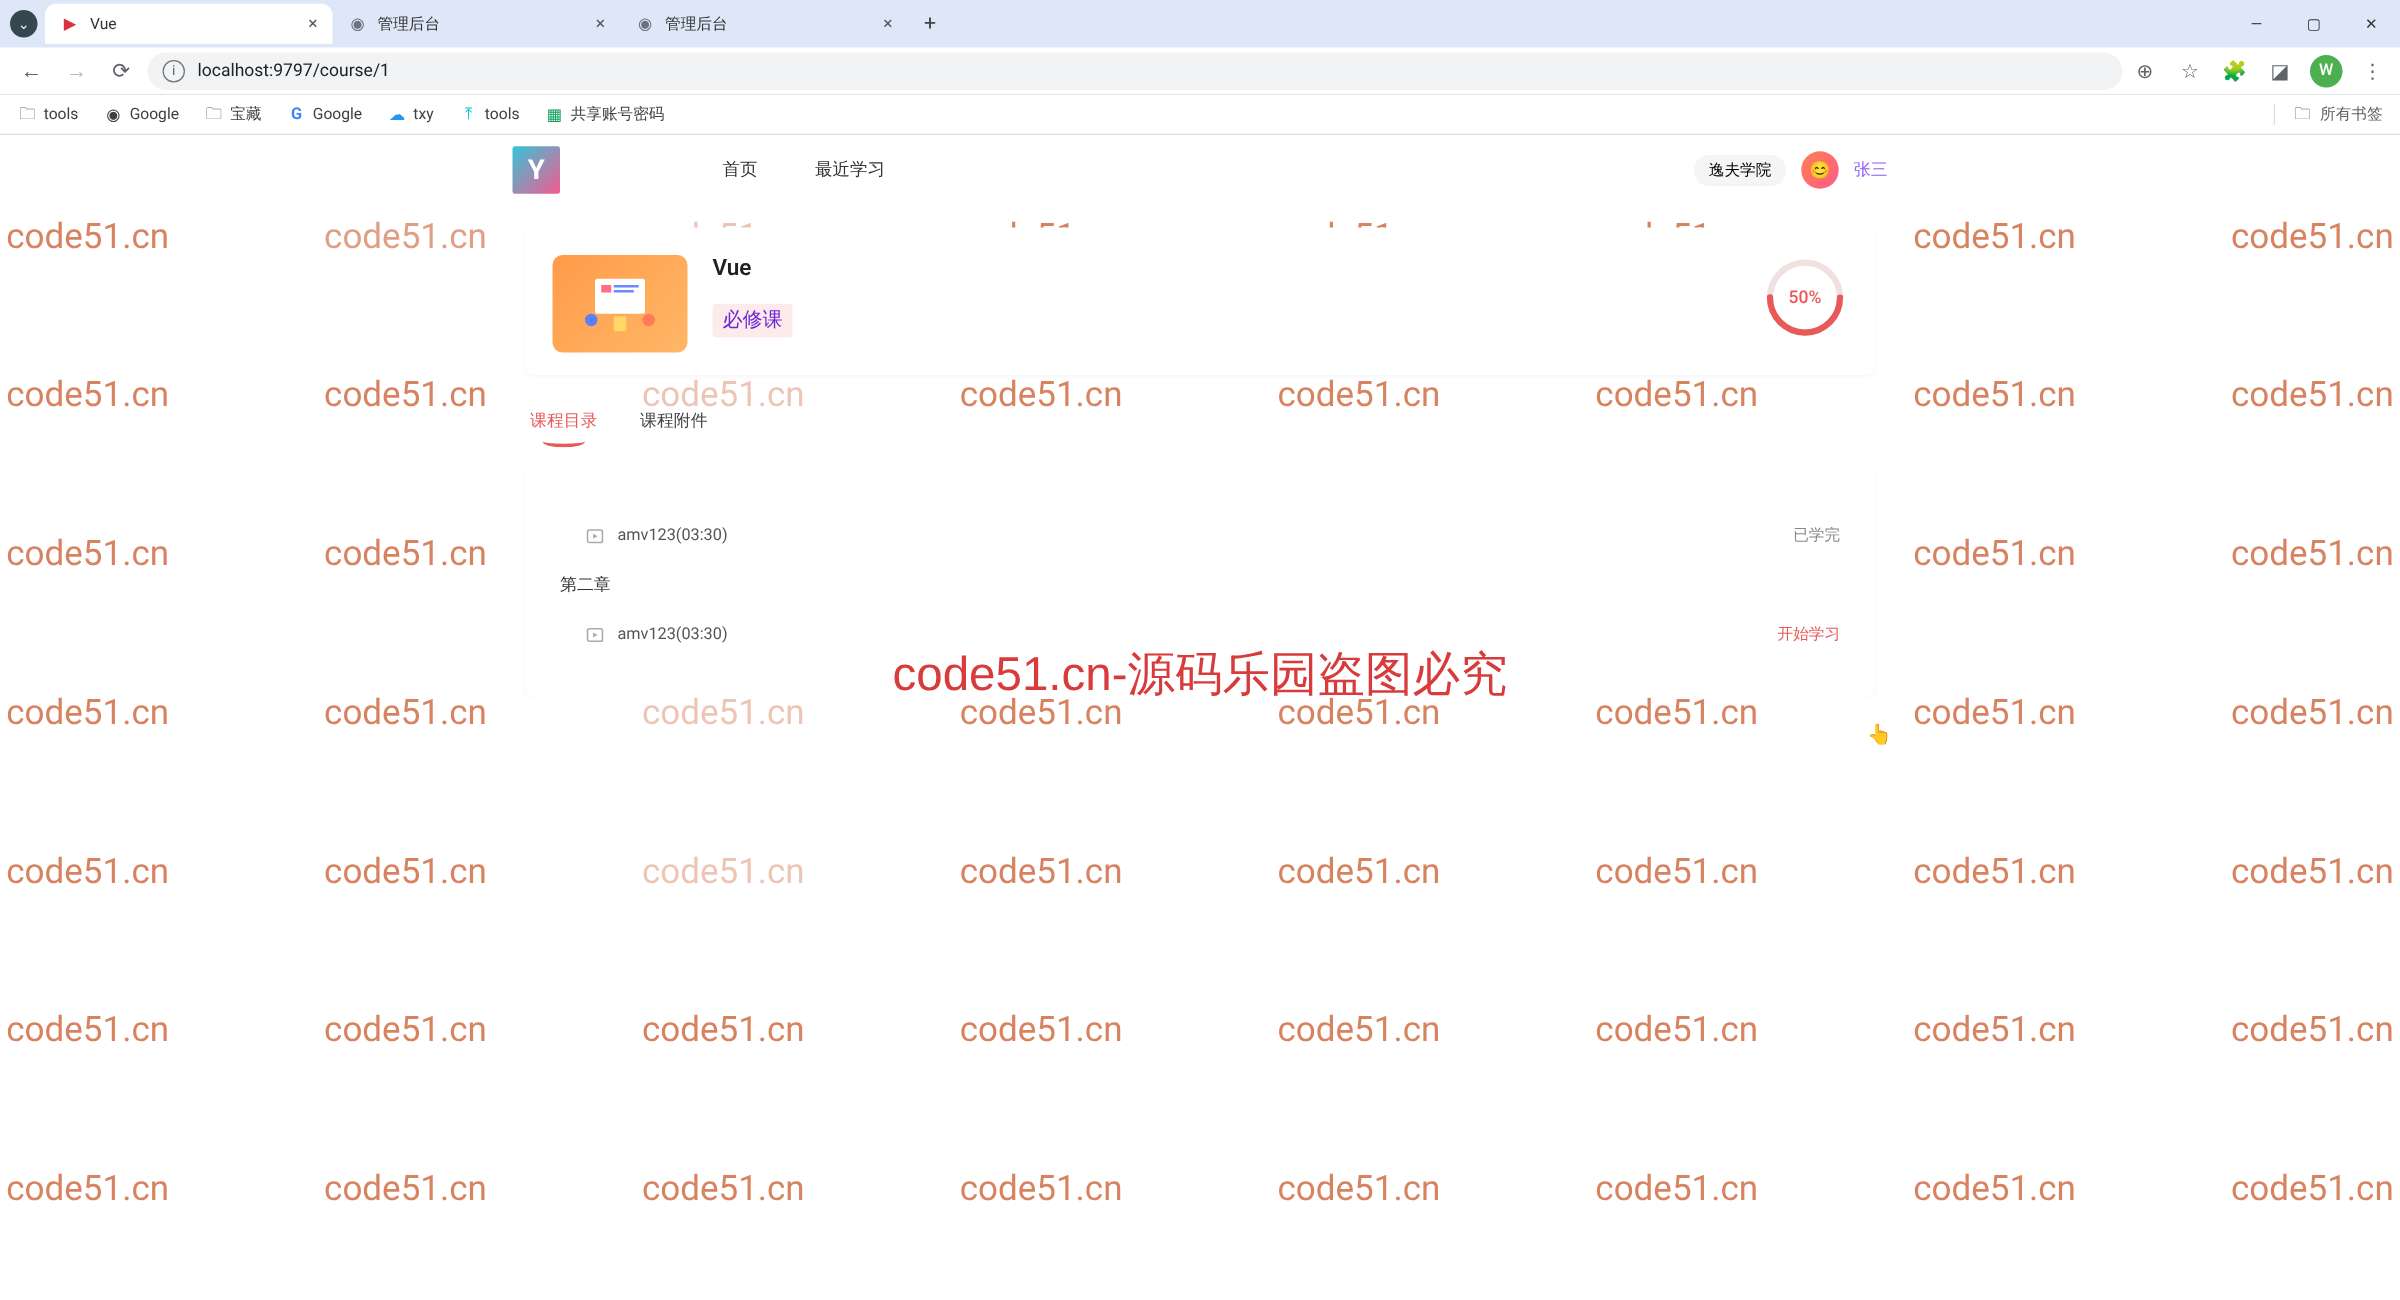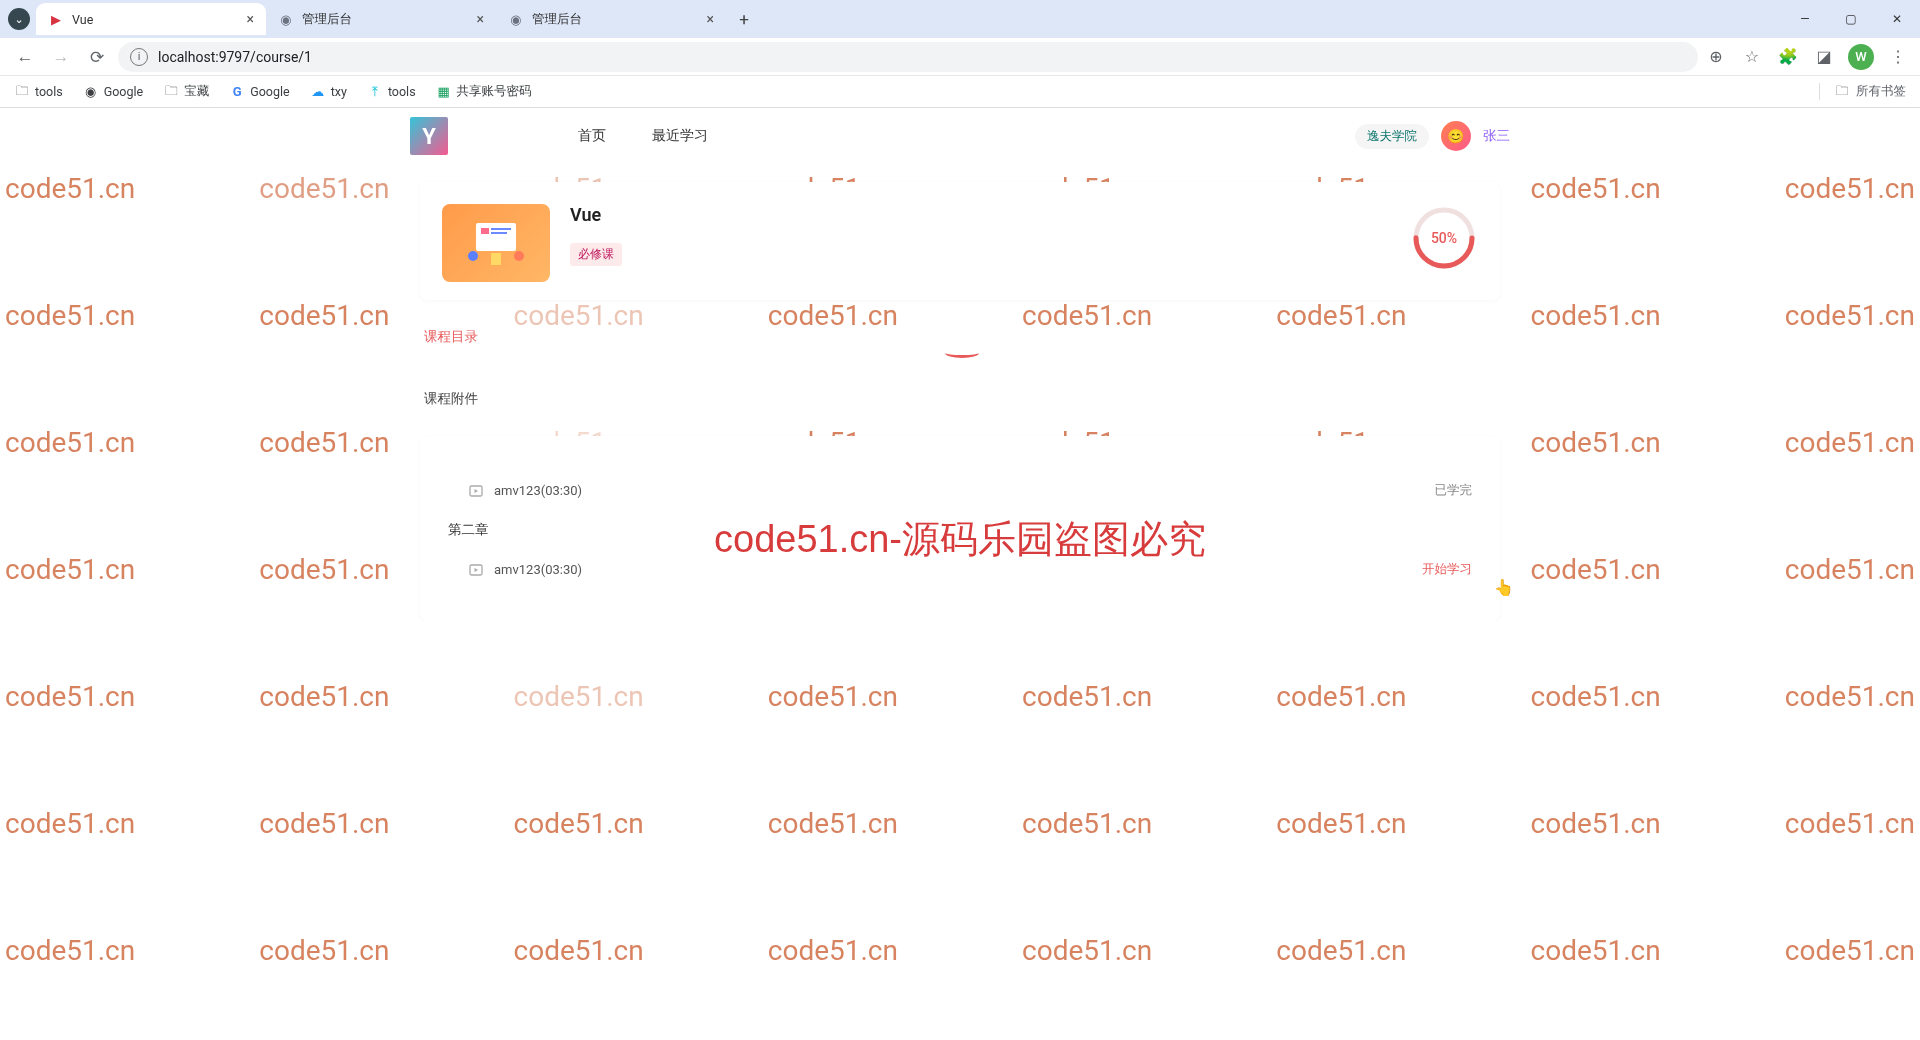--- a/index.html
+++ b/index.html
@@ -42,37 +42,37 @@
     .bm-spacer { flex: 1; }
     .bm-right { display: flex; align-items: center; gap: 6px; color: #5f6368; border-left: 1px solid #ddd; padding-left: 14px; }
     
     
     .page { position: relative; z-index: 2; width: 100%; background: transparent; }
     .header { display: flex; align-items: center; height: 56px; padding: 0 40px; max-width: 1180px; margin: 0 auto; }
     .logo-box { width: 38px; height: 38px; background: linear-gradient(135deg, #35c4d8, #f55a8f); display: flex; align-items: center; justify-content: center; color: #fff; font-weight: bold; font-size: 22px; border-radius: 2px; }
     .nav-links { display: flex; gap: 46px; margin-left: 130px; }
     .nav-link { font-size: 14px; color: #333; }
     .hdr-right { margin-left: auto; display: flex; align-items: center; gap: 12px; }
-    .org-badge { background: #f5f5f5; padding: 4px 12px; border-radius: 14px; font-size: 12.5px; color: #0f766e; }
+    .org-badge { background: #f5f5f5; padding: 4px 12px; border-radius: 14px; font-size: 12.5px; color: #000000; }
     .user-ava { width: 30px; height: 30px; border-radius: 50%; background: linear-gradient(135deg, #ff7f50, #ff5a8a); display: flex; align-items: center; justify-content: center; color: #fff; font-size: 14px; }
     .user-name { font-size: 13.5px; color: #8b5cf6; }
     
     .container { max-width: 1080px; margin: 0 auto; }
     
     .course-card { background: #fff; border-radius: 8px; padding: 22px 22px 18px 22px; margin-top: 18px; box-shadow: 0 1px 4px rgba(0,0,0,0.04); display: flex; flex-direction: column; }
     .course-top { display: flex; align-items: flex-start; gap: 20px; }
     .course-thumb { width: 108px; height: 78px; border-radius: 8px; background: linear-gradient(135deg, #ff9b4a, #ffb766); display: flex; align-items: center; justify-content: center; }
     .course-info { display: flex; flex-direction: column; gap: 18px; }
     .course-title { font-size: 18px; font-weight: 600; color: #222; }
-    .course-tag { display: inline-block; background: #fdeaea; color: #be185d; font-size: 12px; padding: 3px 8px; border-radius: 3px; width: fit-content; }
+    .course-tag { display: inline-block; background: #fdeaea; color: #6d28d9; font-size: 16px; padding: 3px 8px; border-radius: 3px; width: fit-content; }
     .progress-wrap { margin-left: auto; position: relative; width: 68px; height: 68px; }
     .progress-text { position: absolute; top: 50%; left: 50%; transform: translate(-50%, -50%); font-size: 14px; color: #e85a5a; font-weight: 500; }
     .course-desc { font-size: 13px; color: #888; margin-top: 18px; }
     
-    .tabs-row { display: flex; gap: 34px; margin-top: 28px; padding-left: 4px; flex-direction: column; }
+    .tabs-row { display: flex; gap: 34px; margin-top: 28px; padding-left: 4px; }
     .tab-item { font-size: 13.5px; color: #444; position: relative; padding-bottom: 10px; }
     .tab-item.active { color: #e85a5a; }
     .tab-item.active::after { content: ''; position: absolute; bottom: -2px; left: 50%; transform: translateX(-50%); width: 34px; height: 7px; border-bottom: 3px solid #e85a5a; border-radius: 0 0 50% 50%; }
     
     .content-card { background: #fff; border-radius: 8px; padding: 24px 28px; margin-top: 18px; box-shadow: 0 1px 4px rgba(0,0,0,0.04); }
     .chapter-title { font-size: 13.5px; color: #333; font-weight: 500; }
     .lesson-row { display: flex; align-items: center; padding: 22px 0 18px 20px; font-size: 13px; }
     .lesson-ico { width: 16px; height: 16px; color: #999; margin-right: 10px; display: flex; align-items: center; justify-content: center; }
     .lesson-name { color: #555; }
     .lesson-status { margin-left: auto; font-size: 12.5px; }

